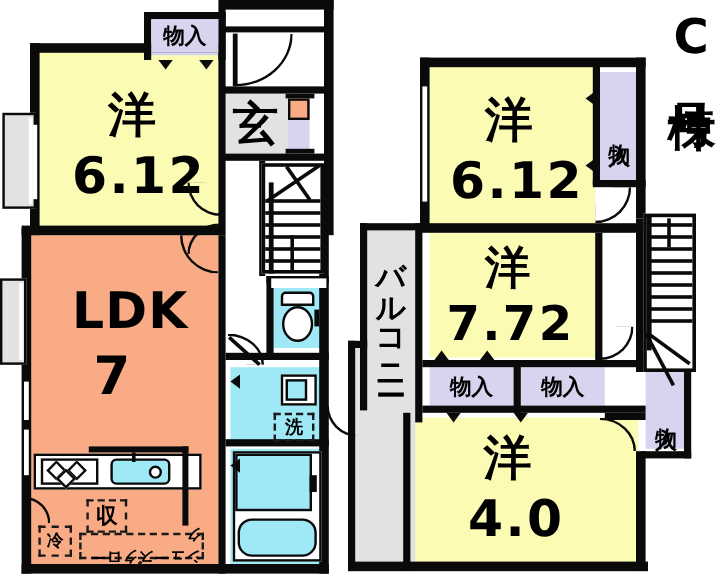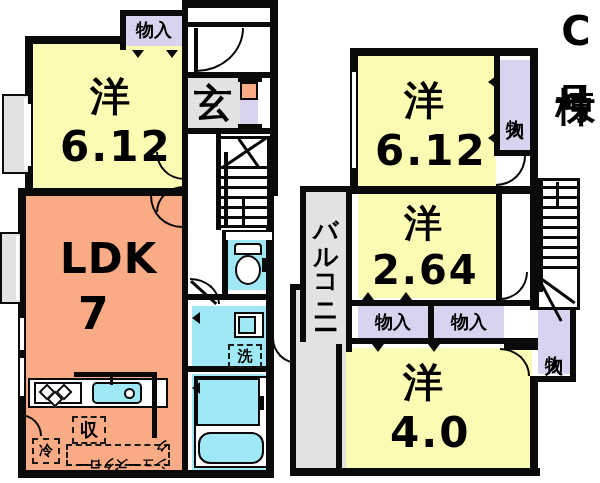--- a/index.html
+++ b/index.html
@@ -266,21 +266,21 @@
     <div class="w" style="left:494px;top:150px;width:44px;height:6px;"></div>
 
     <div class="winline" style="left:352px;top:72px;width:4px;height:96px;"></div>
 
     <div class="vlbl" style="left:312px;top:202px;font-size:25px;">バルコニー</div>
 
     <div class="lbl" style="left:404px;top:80px;font-size:40px;">洋</div>
     <div class="lbl" style="left:375px;top:130px;font-size:42px;letter-spacing:2px;">6.12</div>
 
     <div class="lbl" style="left:404px;top:204px;font-size:38px;">洋</div>
-    <div class="lbl" style="left:372px;top:250px;font-size:40px;letter-spacing:2px;">2.64</div>
+    <div class="lbl" style="left:372px;top:250px;font-size:40px;letter-spacing:2px;">7.72</div>
 
     <div class="lbl" style="left:403px;top:362px;font-size:40px;">洋</div>
     <div class="lbl" style="left:390px;top:412px;font-size:42px;letter-spacing:2px;">4.0</div>
 
     <div class="chip vert" style="left:502px;top:62px;width:26px;height:88px;font-size:18px;border:none;">物入</div>
     <div class="chip" style="left:360px;top:308px;width:66px;height:28px;font-size:18px;border:none;">物入</div>
     <div class="chip" style="left:436px;top:308px;width:66px;height:28px;font-size:18px;border:none;">物入</div>
     <div class="chip vert" style="left:540px;top:312px;width:28px;height:60px;font-size:18px;border:none;">物入</div>
 
     <div class="tri tri-l" style="left:488px;top:76px;"></div>

